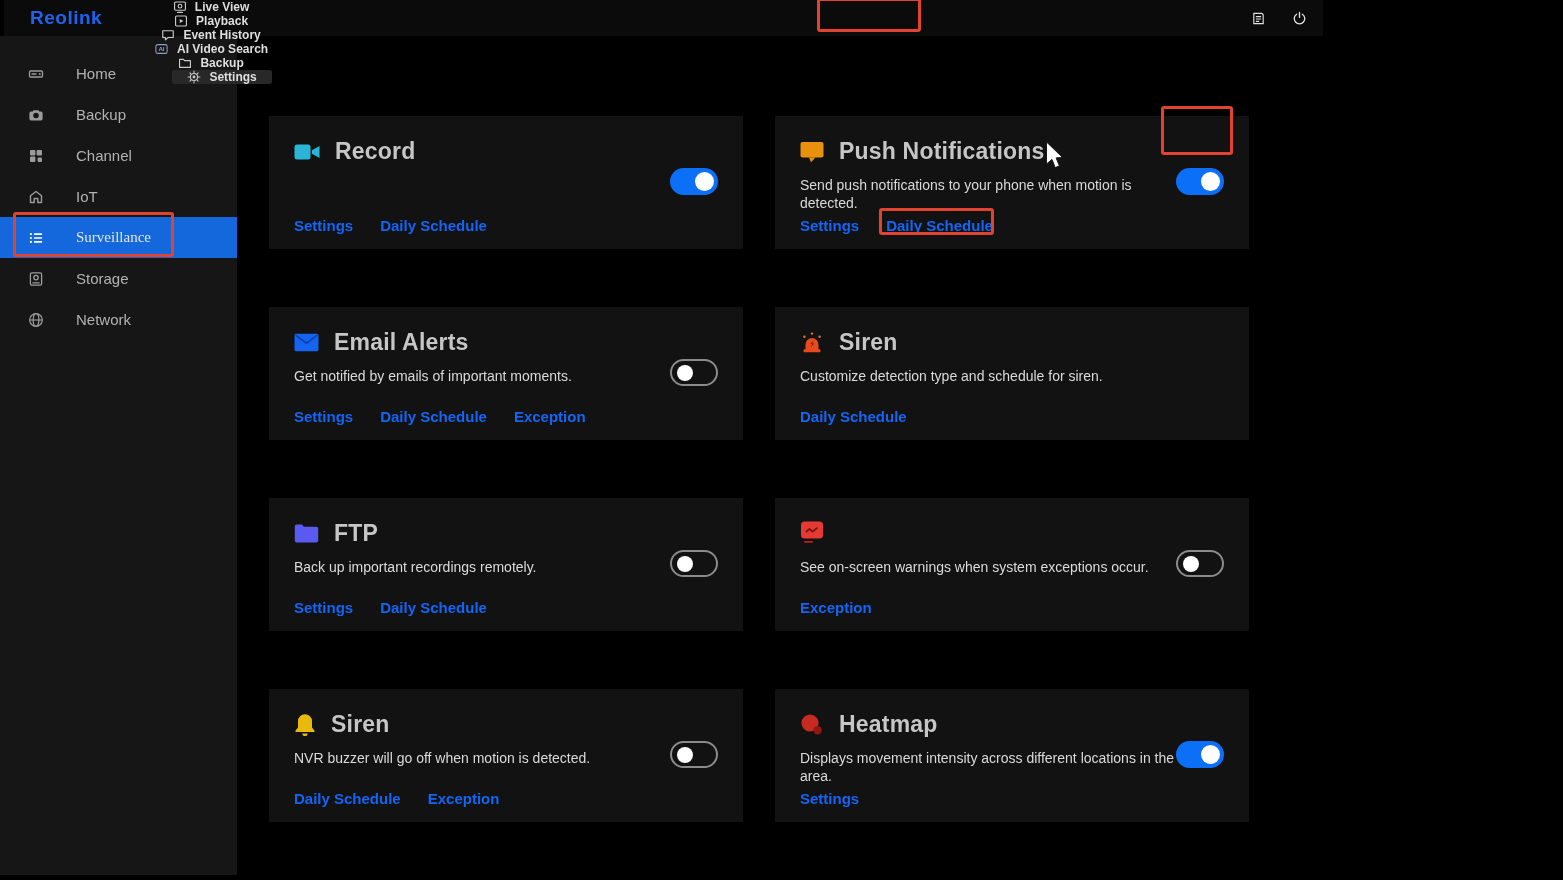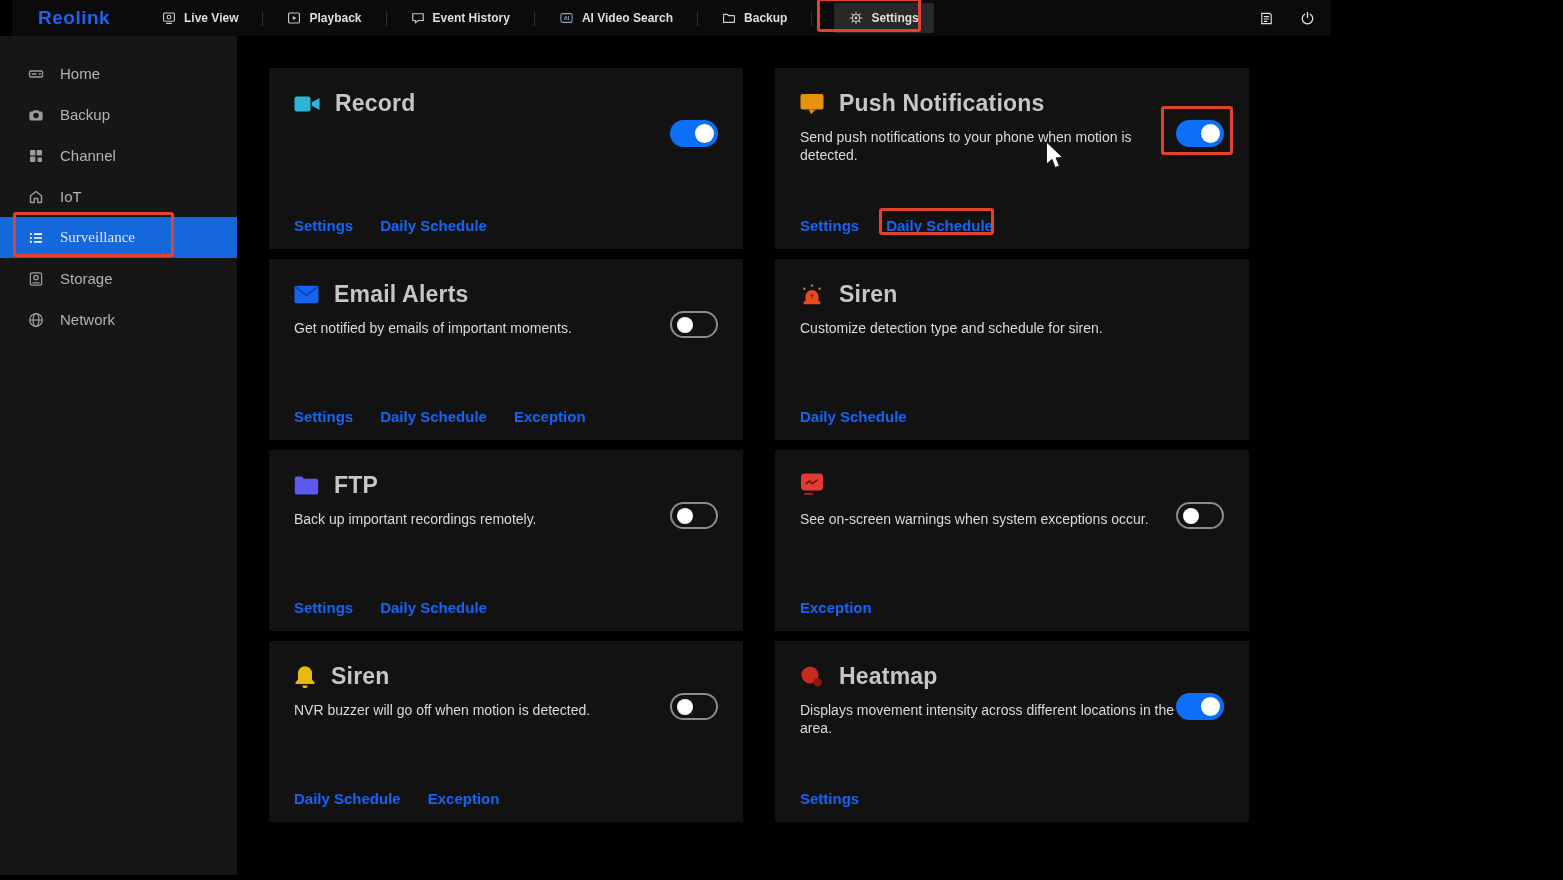--- a/index.html
+++ b/index.html
@@ -6,44 +6,44 @@
     --bg:#000; --topbar:#0b0b0b; --sidebar:#161616; --card:#121212;
     --title:#c6c6c6; --desc:#dadada; --nav-text:#dedede; --side-text:#b2b2b2;
     --link:#1465f5; --sel-blue:#1568dc; --toggle-on:#0c6ff7; --ann:#e2432e; --brand:#1e63f0;
   }
   *{margin:0;padding:0;box-sizing:border-box;}
   html,body{width:1563px;height:880px;overflow:hidden;background:var(--bg);
     font-family:"Liberation Sans","DejaVu Sans",sans-serif;}
   .screen{position:relative;width:1563px;height:880px;background:var(--bg);}
 
   
-  .topbar{position:absolute;left:12px;top:0;width:1319px;height:36px;background:var(--topbar);z-index:5;}
+  .topbar{position:absolute;left:4px;top:0;width:1319px;height:36px;background:var(--topbar);z-index:5;}
   .brand{position:absolute;left:26px;top:7px;font-size:19px;font-weight:700;color:var(--brand);letter-spacing:.5px;}
-  .nav{position:absolute;left:126px;top:0;height:36px;display:flex;align-items:center;}
+  .nav{position:absolute;left:126px;top:0;height:36px;display:flex;align-items:center;flex-direction:column;}
   .nav-item{display:flex;align-items:center;gap:8px;padding:0 24px;height:36px;color:var(--nav-text);
     font-size:12px;font-weight:700;cursor:default;white-space:nowrap;}
   .nav-item .icon{display:flex;color:#c9c9c9;}
   .nav-item [data-name="ai-badge-icon"]{color:#8ea0c6;}
   .nav-sep{width:1px;height:15px;background:#2e2e2e;}
   .nav-item.active{background:#282828;height:30px;border-radius:2px;margin-left:22px;padding:0 15px;}
   .top-actions{position:absolute;right:16px;top:0;height:36px;display:flex;align-items:center;gap:26px;}
   .top-actions .icon{display:flex;color:#e3e3e3;}
 
   
   .sidebar{position:absolute;left:0;top:36px;width:237px;height:839px;background:var(--sidebar);padding-top:17px;z-index:4;}
   .side-item{position:relative;display:flex;align-items:center;height:41px;color:var(--side-text);font-size:15px;font-weight:500;}
   .side-item .icon{position:absolute;left:28px;display:flex;color:#9c9c9c;}
-  .side-item .side-label{position:absolute;left:60px;}
+  .side-item .side-label{position:absolute;left:76px;}
   .side-item.active{background:var(--sel-blue);color:#e5e5e5;font-family:Liberation Serif, serif;}
   .side-item.active .icon{color:#fff;}
 
   
   .cards{position:absolute;left:269px;top:68px;display:grid;
     grid-template-columns:474px 474px;column-gap:32px;grid-auto-rows:181px;row-gap:10px;z-index:1;}
-  .card{position:relative;background:var(--card);}
+  .card{position:relative;background:var(--card);margin-top:48px;}
   .card-head{position:absolute;left:25px;top:22px;display:flex;align-items:center;gap:15px;}
   .card-head .icon{display:flex;}
   .card-title{font-size:23px;font-weight:600;color:var(--title);letter-spacing:.2px;white-space:nowrap;}
   .card-desc{position:absolute;left:25px;top:60px;width:386px;font-size:14px;line-height:1.32;color:var(--desc);}
   .card-links{position:absolute;left:25px;bottom:15px;display:flex;gap:27px;}
   .card-link{color:var(--link);font-size:15px;font-weight:700;cursor:pointer;white-space:nowrap;}
 
   
   .toggle{position:absolute;right:25px;top:52px;width:48px;height:27px;border-radius:14px;cursor:pointer;}
   .toggle.on{background:var(--toggle-on);}

